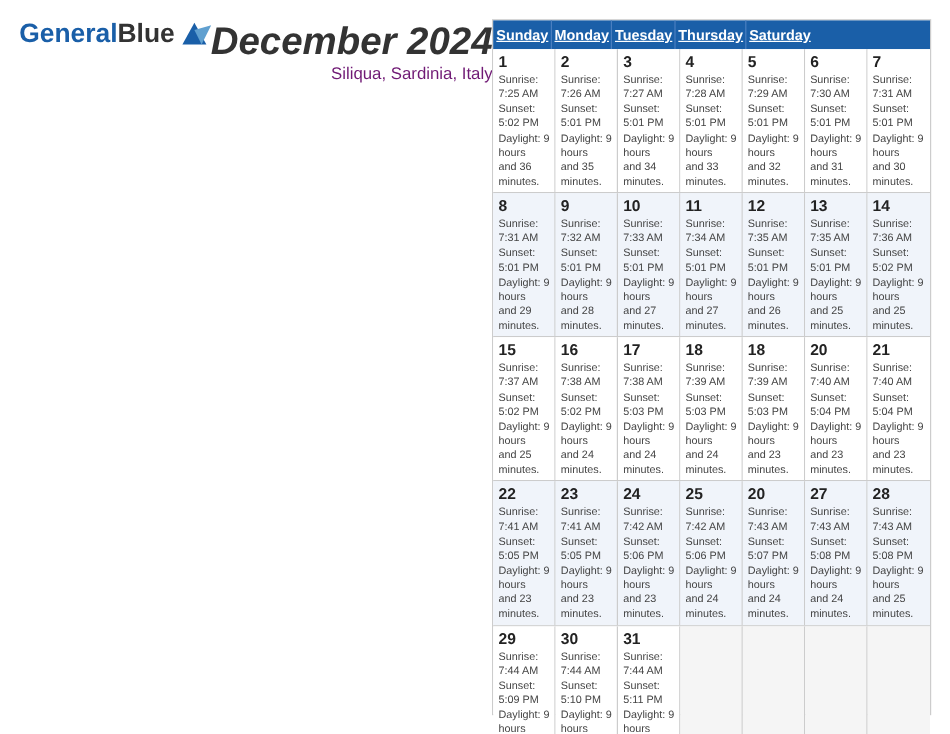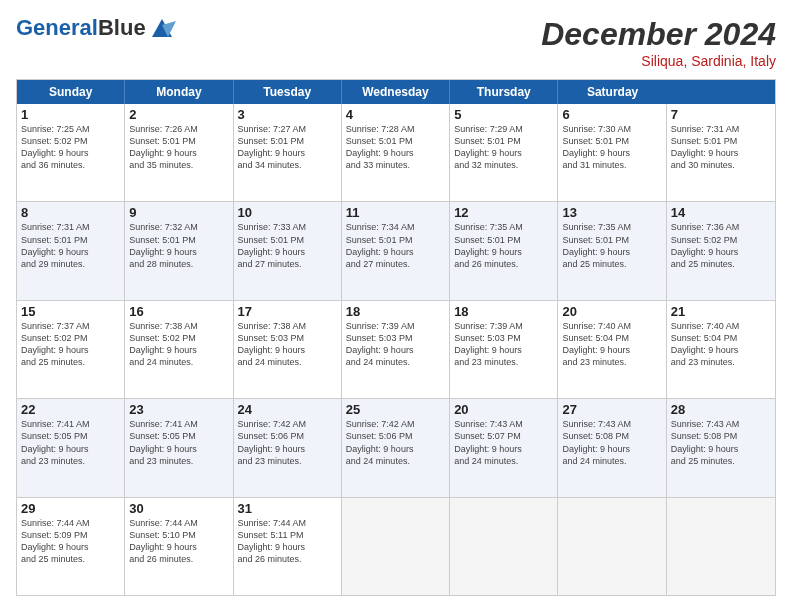--- a/index.html
+++ b/index.html
@@ -8,21 +8,21 @@
       height: 612px;
       font-family: Arial, sans-serif;
       background: #fff;
       overflow: hidden;
     }
     .container {
       width: 792px;
       height: 612px;
       padding: 16px;
       display: flex;
-      flex-direction: column;
+      flex-direction: row;
     }
     .header {
       display: flex;
       justify-content: space-between;
       align-items: flex-start;
       margin-bottom: 10px;
     }
     .logo {
       display: flex;
       align-items: center;
@@ -31,40 +31,41 @@
       text-align: right;
     }
     .month-title {
       font-size: 32px;
       font-weight: bold;
       color: #333;
       font-style: italic;
     }
     .subtitle {
       font-size: 14px;
-      color: #b91c1c;
+      color: #701a75;
     }
     .calendar {
       flex: 1;
       display: flex;
       flex-direction: column;
       border: 1px solid #ccc;
     }
     .calendar-header {
       display: grid;
       grid-template-columns: repeat(7, 1fr);
       background: #1a5fa8;
     }
     .calendar-header .day-name {
       color: #fff;
       font-size: 12px;
       font-weight: bold;
       text-align: center;
       padding: 5px 2px;
       border-right: 1px solid #4a7fc0;
+      text-decoration: underline;
     }
     .calendar-header .day-name:last-child {
       border-right: none;
     }
     .calendar-body {
       display: flex;
       flex-direction: column;
       flex: 1;
     }
     .calendar-row {
@@ -131,21 +132,20 @@
       <div class="month-title">December 2024</div>
       <div class="subtitle">Siliqua, Sardinia, Italy</div>
     </div>
   </div>
 
   <div class="calendar">
     <div class="calendar-header">
     <div class="day-name">Sunday</div>
         <div class="day-name">Monday</div>
         <div class="day-name">Tuesday</div>
-        <div class="day-name">Wednesday</div>
         <div class="day-name">Thursday</div>
         <div class="day-name">Saturday</div>
       </div>
     <div class="calendar-body">
     <div class="calendar-row">
           <div class="cell">
             <span class="date-num">1</span>
             <div class="info">Sunrise: 7:25 AM<br>Sunset: 5:02 PM<br>Daylight: 9 hours<br>and 36 minutes.</div>
           </div>
           <div class="cell">

